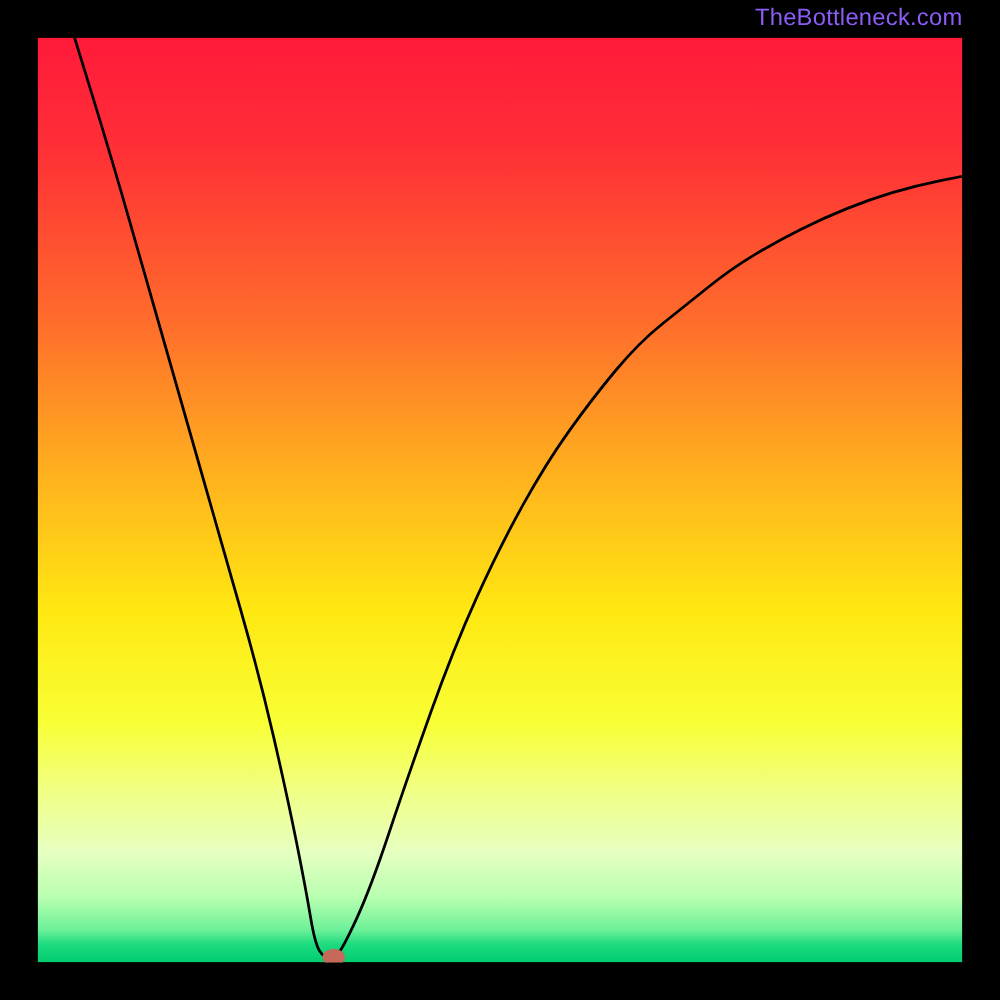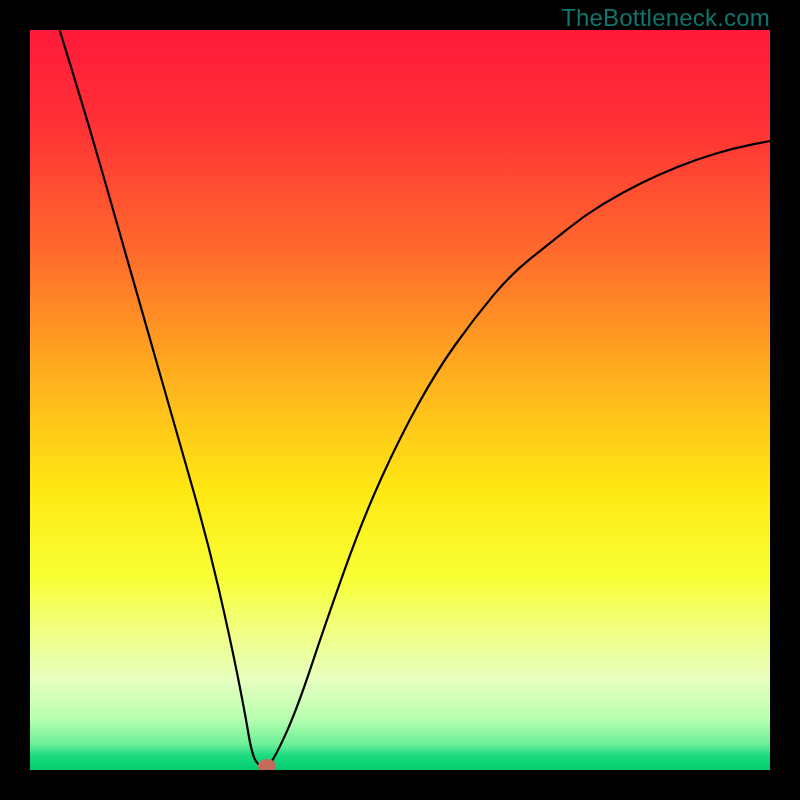--- a/index.html
+++ b/index.html
@@ -32,22 +32,22 @@
   .curve-svg {
     position: absolute;
     inset: 0;
     width: 100%;
     height: 100%;
   }
   .watermark {
     position: absolute;
     top: 4px;
     right: 30px;
-    color: #0f766e;
-    font-size: 24px;
+    color: #8b5cf6;
+    font-size: 19px;
     font-weight: 500;
     letter-spacing: 0.2px;
   }
   .minimum-dot {
     position: absolute;
     width: 18px;
     height: 14px;
     border-radius: 50%;
     background: #c56a5b;
     transform: translate(-50%, -50%);

